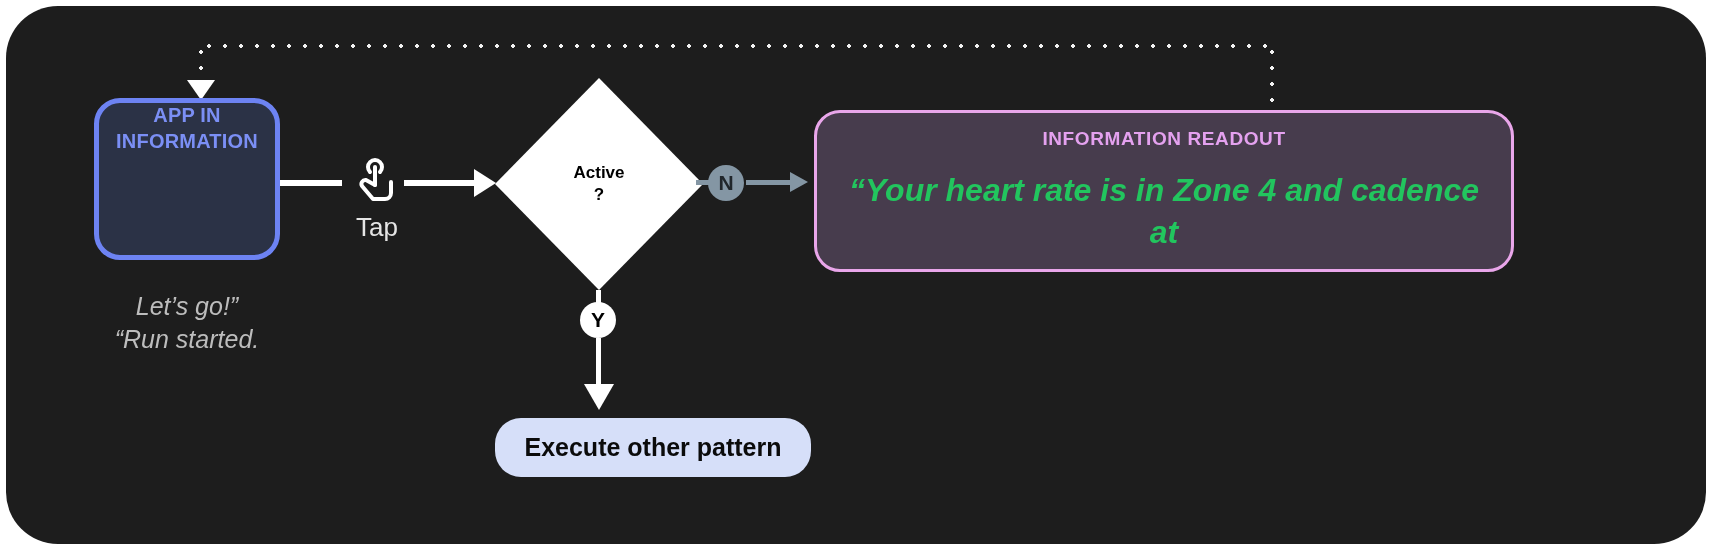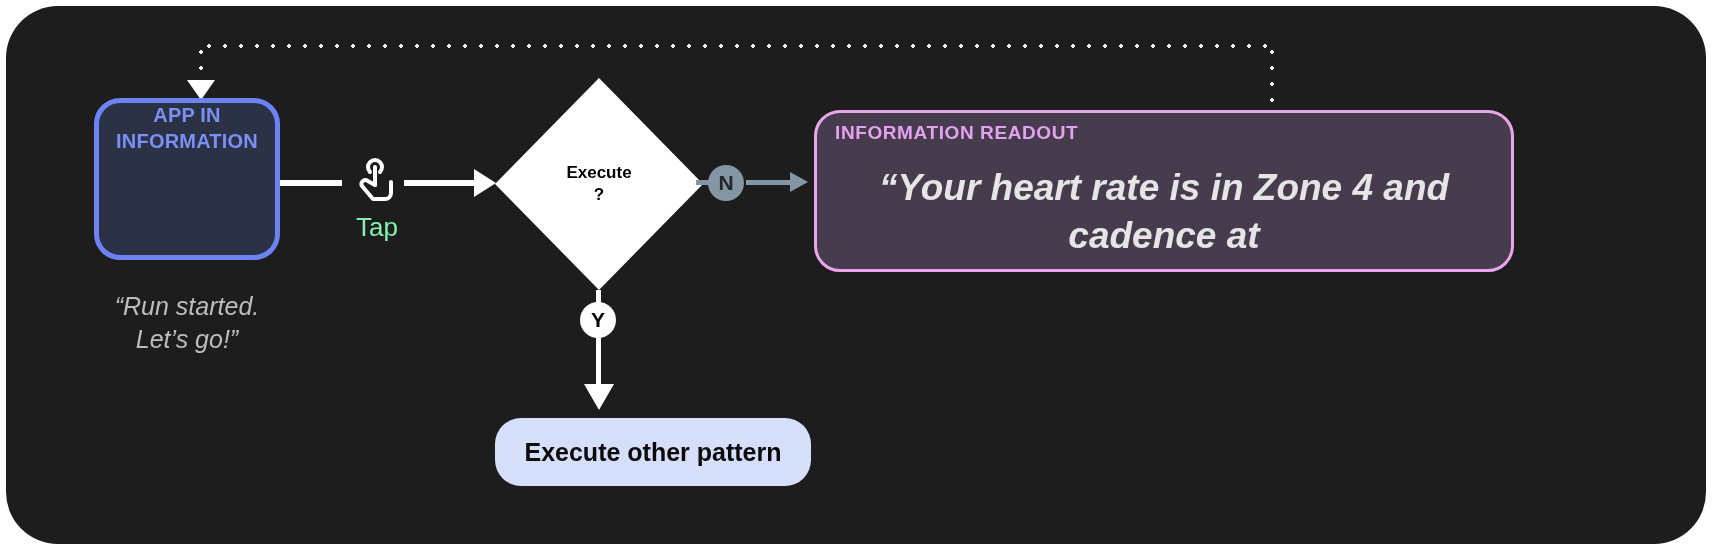--- a/index.html
+++ b/index.html
@@ -72,21 +72,21 @@
     left: 345px;
     top: 148px;
     width: 52px;
     height: 52px;
   }
   #tap-label {
     left: 320px;
     top: 206px;
     width: 102px;
     text-align: center;
-    color: #86efac;
+    color: #e5e5e5;
     font-size: 26px;
   }
   #wire-tap-diamond {
     left: 398px;
     top: 174px;
     width: 74px;
     height: 6px;
     background: #ffffff;
   }
   #arrow-into-diamond {
@@ -170,33 +170,34 @@
     left: 808px;
     top: 104px;
     width: 700px;
     height: 162px;
     box-sizing: border-box;
     background: #473c4d;
     border: 3px solid #e9a6ea;
     border-radius: 26px;
     display: flex;
     flex-direction: column;
+    align-items: center;
     justify-content: center;
     padding: 0 18px;
   }
   #readout .title {
     color: #e4a1ef;
     font-size: 19px;
     font-weight: bold;
     letter-spacing: 0.6px;
     margin-bottom: 20px;
   }
   #readout .body {
-    color: #e5e5e5;
-    font-size: 37px;
+    color: #22c55e;
+    font-size: 32px;
     font-weight: bold;
     font-style: italic;
     line-height: 1.3;
     text-align: center;
   }
 
   
   #dot-h {
     left: 195px;
     top: 38px;
@@ -263,21 +264,21 @@
     border-top: 26px solid #ffffff;
     border-left: 15px solid transparent;
     border-right: 15px solid transparent;
   }
 
   
   #execute-pill {
     left: 489px;
     top: 412px;
     width: 316px;
-    height: 68px;
+    height: 59px;
     background: #d6dff9;
     border-radius: 26px;
     display: flex;
     align-items: center;
     justify-content: center;
   }
   #execute-pill .plabel {
     color: #0b0b0b;
     font-size: 25px;
     font-weight: bold;
@@ -294,42 +295,42 @@
   <div class="abs" id="arrow-loop"></div>
 
   <div class="abs" id="app-node">
     <div class="label">
       <div>APP IN</div>
       <div>INFORMATION</div>
     </div>
   </div>
 
   <div class="abs" id="app-caption">
+    <div>Let’s go!”</div>
     <div>“Run started.</div>
-    <div>Let’s go!”</div>
   </div>
 
   <div class="abs" id="wire-app-tap"></div>
   <div class="abs" id="tap-icon">
     <svg viewBox="0 0 52 52" width="52" height="52" aria-hidden="true">
       <g fill="none" stroke="#ffffff" stroke-width="4" stroke-linecap="round" stroke-linejoin="round">
         <path d="M19 18 a7 7 0 1 1 10 0"></path>
         <path d="M24 13 L24 31"></path>
         <path d="M24 31 L15 26 a4 4 0 0 0 -4 6 L22 45 L34 45 a6 6 0 0 0 6 -6 L40 28"></path>
       </g>
     </svg>
   </div>
   <div class="abs" id="tap-label">Tap</div>
   <div class="abs" id="wire-tap-diamond"></div>
   <div class="abs" id="arrow-into-diamond"></div>
 
   <div class="abs" id="decision-diamond">
     <div class="shape"></div>
     <div class="dtext">
-      <div>Execute</div>
+      <div>Active</div>
       <div>?</div>
     </div>
   </div>
 
   <div class="abs" id="n-stub"></div>
   <div class="abs badge" id="badge-n">N</div>
   <div class="abs" id="wire-n"></div>
   <div class="abs" id="arrow-n"></div>
 
   <div class="abs" id="readout">

